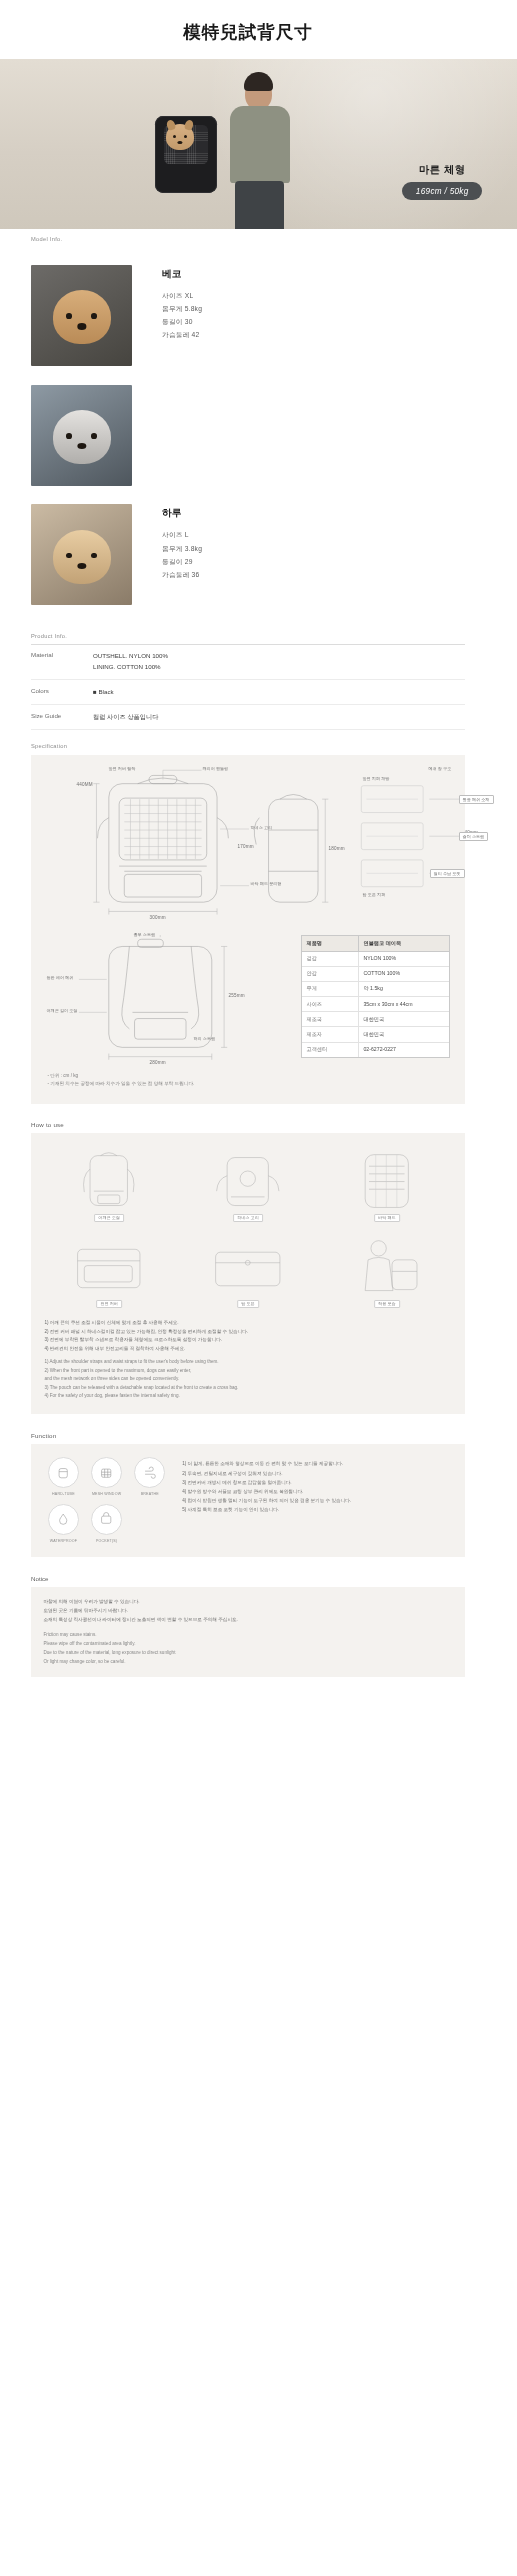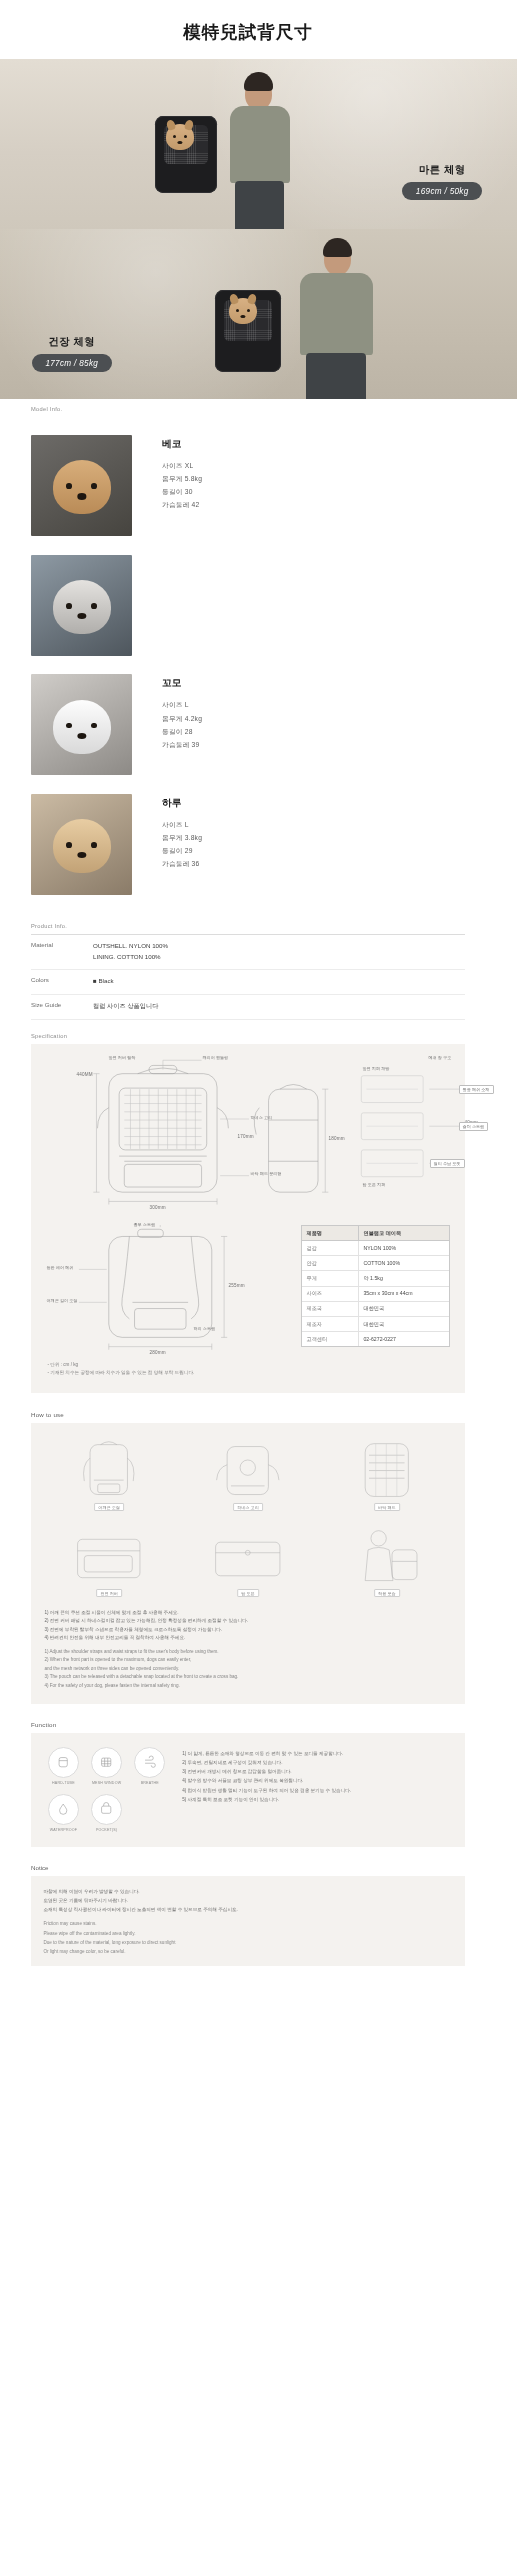--- a/index.html
+++ b/index.html
@@ -431,41 +431,20 @@
         <div class="eye l"></div>
           <div class="eye r"></div>
           <div class="nose"></div>
       </div>
       <div class="hero-label" style="right:36px;bottom:29px;">
         <div class="ko">마른 체형</div>
         <div class="hero-pill">169cm / 50kg</div>
       </div>
     </div>
 
-    <div class="hero-panel two">
-      <div class="photo-bg b"></div>
-      <div class="person" style="left:268px;bottom:0;width:134px;height:170px;">
-        <div class="head" style="left:56px;top:14.4px;"></div>
-        <div class="hair" style="left:55px;top:9.3px;"></div>
-        <div class="body" style="left:32px;top:44px;width:73px;height:82px;"></div>
-        <div class="pants" style="left:38px;top:124px;width:60px;height:46px;"></div>
-      </div>
-      <div class="backpack" style="left:215px;top:61px;width:66px;height:82px;">
-        <div class="mesh"></div>
-      </div>
-      <div class="dogface" style="left:229px;top:69px;">
-        <div class="eye l"></div>
-          <div class="eye r"></div>
-          <div class="nose"></div>
-      </div>
-      <div class="hero-label" style="left:32px;bottom:27px;">
-        <div class="ko">건장 체형</div>
-        <div class="hero-pill">177cm / 85kg</div>
-      </div>
-    </div>
   </div>
 
   <div class="section-caption">Model Info.</div>
 
   <div class="model-list">
 
     <div class="model-row">
       <div class="model-thumb thumb-bg1">
         <div class="thumb-dog beco">
             <div class="e l"></div>
@@ -487,38 +466,20 @@
     <div class="model-row">
       <div class="model-thumb thumb-bg2">
         <div class="thumb-dog bada">
             <div class="e l"></div>
             <div class="e r"></div>
             <div class="n"></div>
           </div>
       </div>
     </div>
 
-    <div class="model-row">
-      <div class="model-thumb thumb-bg3">
-        <div class="thumb-dog ggomo">
-            <div class="e l"></div>
-            <div class="e r"></div>
-            <div class="n"></div>
-          </div>
-      </div>
-      <div class="model-meta">
-        <div class="name">꼬모</div>
-        <div class="spec">
-          <div>사이즈 L</div>
-          <div>몸무게 4.2kg</div>
-          <div>등길이 28</div>
-          <div>가슴둘레 39</div>
-        </div>
-      </div>
-    </div>
 
     <div class="model-row">
       <div class="model-thumb thumb-bg4">
         <div class="thumb-dog haru">
             <div class="e l"></div>
             <div class="e r"></div>
             <div class="n"></div>
           </div>
       </div>
       <div class="model-meta">

